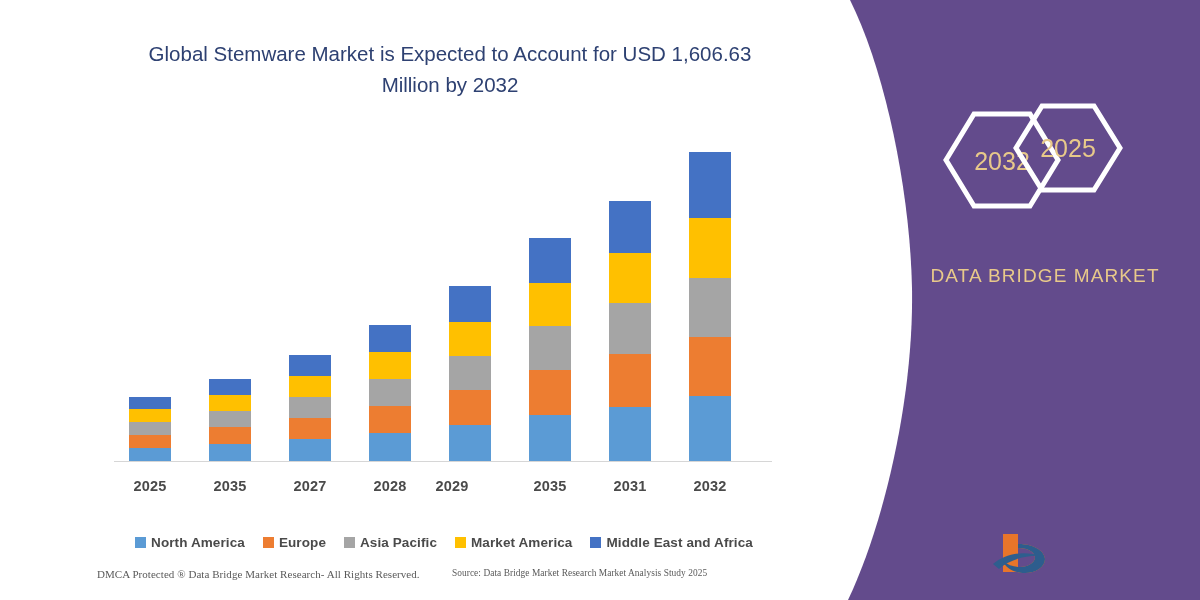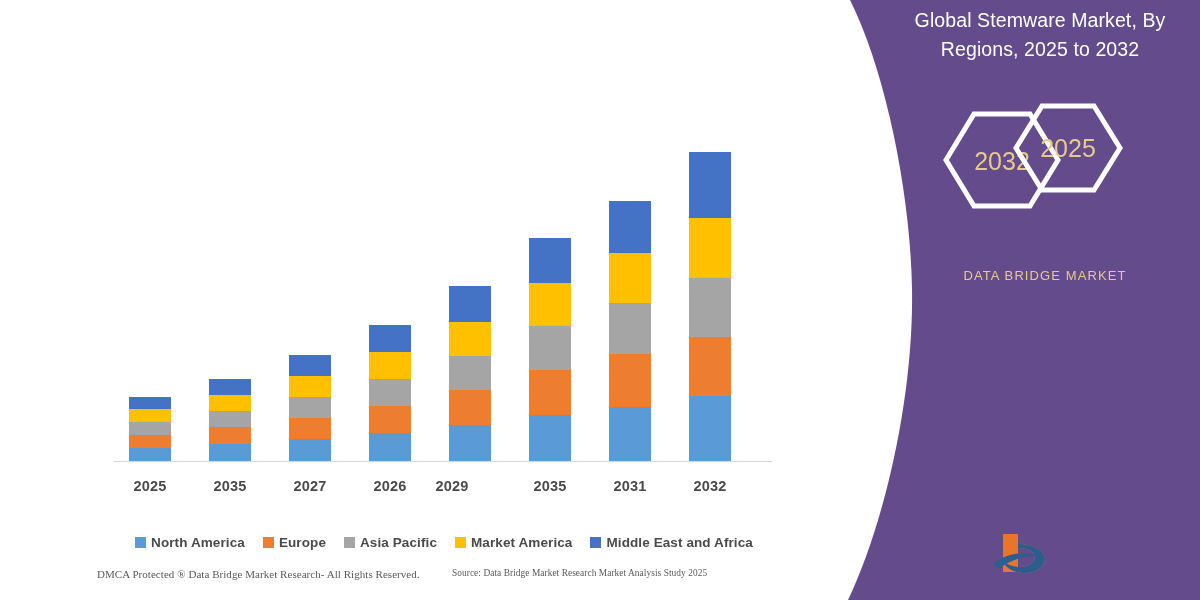--- a/index.html
+++ b/index.html
@@ -23,21 +23,21 @@
     position:absolute;left:890px;top:6px;width:300px;
     text-align:center;color:#ffffff;
     font-size:19.5px;line-height:29px;letter-spacing:.1px;
     font-weight:400;
   }
 
   .hexwrap{position:absolute;left:930px;top:100px;width:200px;height:130px;}
 
   .brand{
     position:absolute;left:900px;top:262px;width:290px;text-align:center;
-    color:#E8C98A;font-size:13px;line-height:27px;letter-spacing:1.1px;
+    color:#E8C98A;font-size:19px;line-height:27px;letter-spacing:1.1px;
     font-weight:400;
   }
 
   .logo{position:absolute;left:985px;top:528px;width:190px;height:50px;}
 
   
   .chart-title{
     position:absolute;left:120px;top:38px;width:660px;
     text-align:center;color:#2E4172;
     font-size:20.5px;line-height:31px;font-weight:400;
@@ -76,20 +76,21 @@
     position:absolute;left:452px;top:2px;
     color:#5A5A5A;font-size:9.4px;font-family:"Liberation Serif", serif;
     letter-spacing:.05px;
   }
 </style>
 </head>
 <body>
 
 <div id="stage">
 
+  <div class="chart-title">Global Stemware Market is Expected to Account for USD 1,606.63 Million by 2032</div>
 
   <div class="plot">
     <div class="axis-line"></div>
     <div id="bars">
         <div class="bar" style="left: 129px; top: 397px; bottom: auto; height: 64px; position: absolute;">
           <div class="seg" style="height: 12px; background: rgb(68, 114, 196);"></div>
           <div class="seg" style="height: 13px; background: rgb(255, 192, 0);"></div>
           <div class="seg" style="height: 13px; background: rgb(165, 165, 165);"></div>
           <div class="seg" style="height: 13px; background: rgb(237, 125, 49);"></div>
           <div class="seg" style="height: 13px; background: rgb(91, 155, 213);"></div>
@@ -141,21 +142,21 @@
           <div class="seg" style="height: 60px; background: rgb(255, 192, 0);"></div>
           <div class="seg" style="height: 59px; background: rgb(165, 165, 165);"></div>
           <div class="seg" style="height: 59px; background: rgb(237, 125, 49);"></div>
           <div class="seg" style="height: 65px; background: rgb(91, 155, 213);"></div>
         </div>
       </div>
     <div class="xlabels" id="xlabels">
         <div class="xlabel" style="left: 110px;">2025</div>
         <div class="xlabel" style="left: 190px;">2035</div>
         <div class="xlabel" style="left: 270px;">2027</div>
-        <div class="xlabel" style="left: 350px;">2026</div>
+        <div class="xlabel" style="left: 350px;">2028</div>
         <div class="xlabel" style="left: 412px;">2029</div>
         <div class="xlabel" style="left: 510px;">2035</div>
         <div class="xlabel" style="left: 590px;">2031</div>
         <div class="xlabel" style="left: 670px;">2032</div>
       </div>
   </div>
 
   <div class="legend" id="legend">
       <div class="lg-item">
         <span class="lg-swatch" style="background: rgb(91, 155, 213);"></span>
@@ -183,21 +184,20 @@
     <div class="foot-l">DMCA Protected ® Data Bridge Market Research-  All Rights Reserved.</div>
     <div class="foot-r">Source: Data Bridge Market Research  Market Analysis Study 2025</div>
   </div>
 
   <div class="panel">
     <svg class="panel-svg" width="410" height="600" viewBox="0 0 410 600">
       <path d="M 0,0 L 60,0 C 95,70 120,190 122,288 C 124,392 96,520 58,600 L 0,600 Z" fill="#ffffff"></path>
     </svg>
   </div>
 
-  <div class="panel-title">Global Stemware Market, By Regions, 2025 to 2032</div>
 
   <div class="hexwrap">
     <svg width="200" height="130" viewBox="0 0 200 130">
       <g>
         <polygon points="16,60 44,14 100,14 128,60 100,106 44,106" fill="none" stroke="#ffffff" stroke-width="5"></polygon>
         <text id="hexA" x="72" y="70" text-anchor="middle" font-family="Liberation Sans, sans-serif" font-size="25" fill="#E8C98A">2032</text>
       </g>
       <g>
         <polygon points="86,48 112,6 164,6 190,48 164,90 112,90" fill="none" stroke="#ffffff" stroke-width="5"></polygon>
         <text id="hexB" x="138" y="57" text-anchor="middle" font-family="Liberation Sans, sans-serif" font-size="25" fill="#E8C98A">2025</text>

